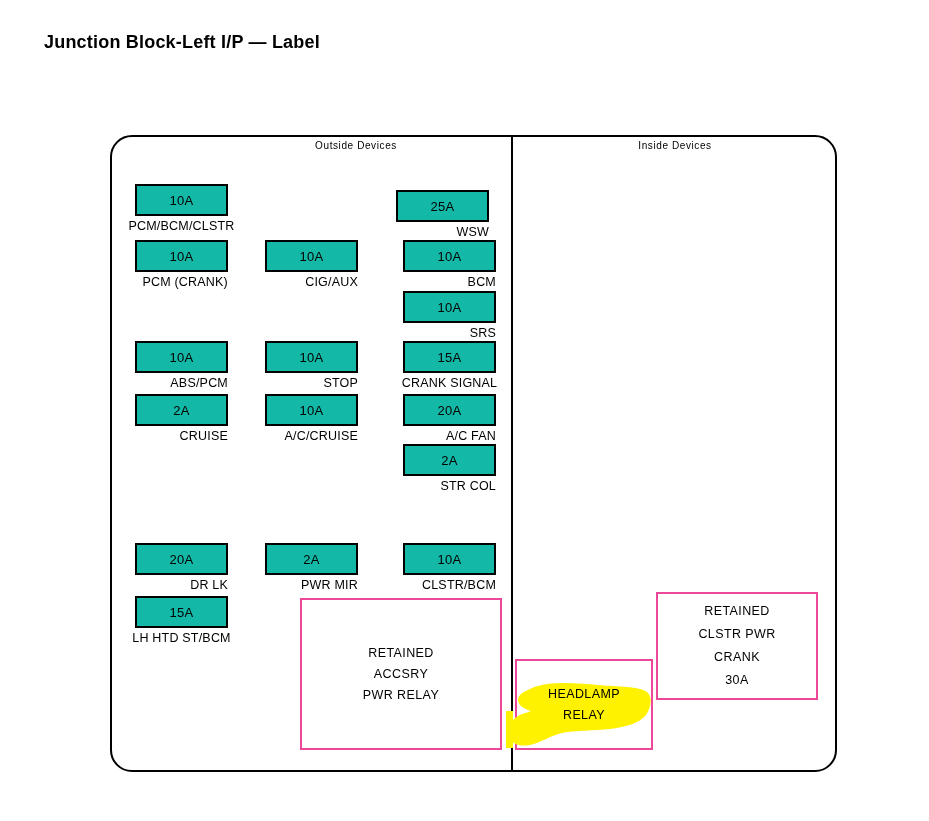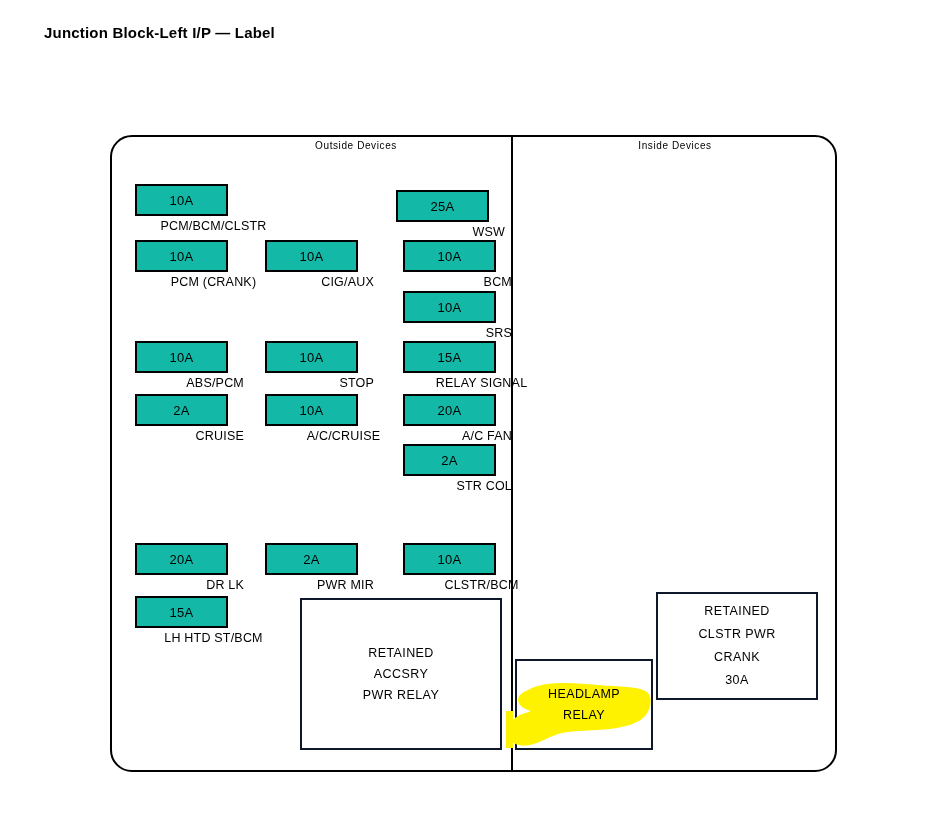--- a/index.html
+++ b/index.html
@@ -13,22 +13,22 @@
     position: relative;
     font-family: "Liberation Sans", sans-serif;
     color: #000000;
     overflow: hidden;
   }
 
   
   #page-title {
     position: absolute;
     left: 44px;
-    top: 24px;
-    font-size: 15px;
+    top: 32px;
+    font-size: 18px;
     font-weight: bold;
     letter-spacing: 0.2px;
     white-space: nowrap;
   }
 
   
   #block-shell {
     position: absolute;
     left: 110px;
     top: 135px;
@@ -82,31 +82,30 @@
     text-align: center;
     font-size: 12.5px;
     letter-spacing: 0.2px;
     line-height: 18px;
     margin-top: 1px;
     white-space: nowrap;
     position: relative;
     left: 50%;
     transform: translateX(-50%);
     display: inline-block;
-    margin-left: 32px;
   }
   .fuse-label-wrap {
     width: 93px;
     text-align: center;
   }
 
   
   .relay-box {
     position: absolute;
-    border: 2px solid #0f172a;
+    border: 2px solid #ec4899;
     box-sizing: border-box;
     background: #ffffff;
     display: flex;
     flex-direction: column;
     align-items: center;
     justify-content: center;
     font-size: 12.5px;
     letter-spacing: 0.4px;
     line-height: 21px;
     text-align: center;
@@ -204,21 +203,21 @@
     <div class="fuse-cell" style="left: 403px; top: 240px;">
       <div class="fuse-box">10A</div>
       <div class="fuse-label-wrap"><span class="fuse-label">BCM</span></div>
     </div>
     <div class="fuse-cell" style="left: 403px; top: 291px;">
       <div class="fuse-box">10A</div>
       <div class="fuse-label-wrap"><span class="fuse-label">SRS</span></div>
     </div>
     <div class="fuse-cell" style="left: 403px; top: 341px;">
       <div class="fuse-box">15A</div>
-      <div class="fuse-label-wrap"><span class="fuse-label">RELAY SIGNAL</span></div>
+      <div class="fuse-label-wrap"><span class="fuse-label">CRANK SIGNAL</span></div>
     </div>
     <div class="fuse-cell" style="left: 403px; top: 394px;">
       <div class="fuse-box">20A</div>
       <div class="fuse-label-wrap"><span class="fuse-label">A/C FAN</span></div>
     </div>
     <div class="fuse-cell" style="left: 403px; top: 444px;">
       <div class="fuse-box">2A</div>
       <div class="fuse-label-wrap"><span class="fuse-label">STR COL</span></div>
     </div>
     <div class="fuse-cell" style="left: 403px; top: 543px;">

